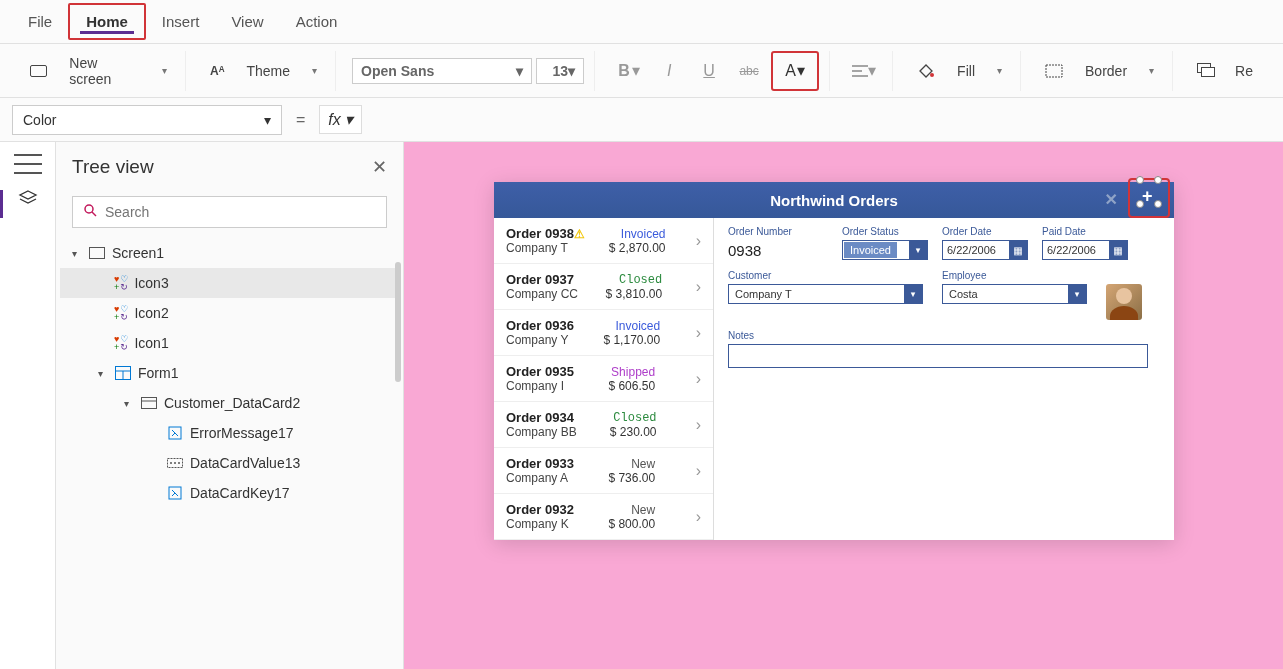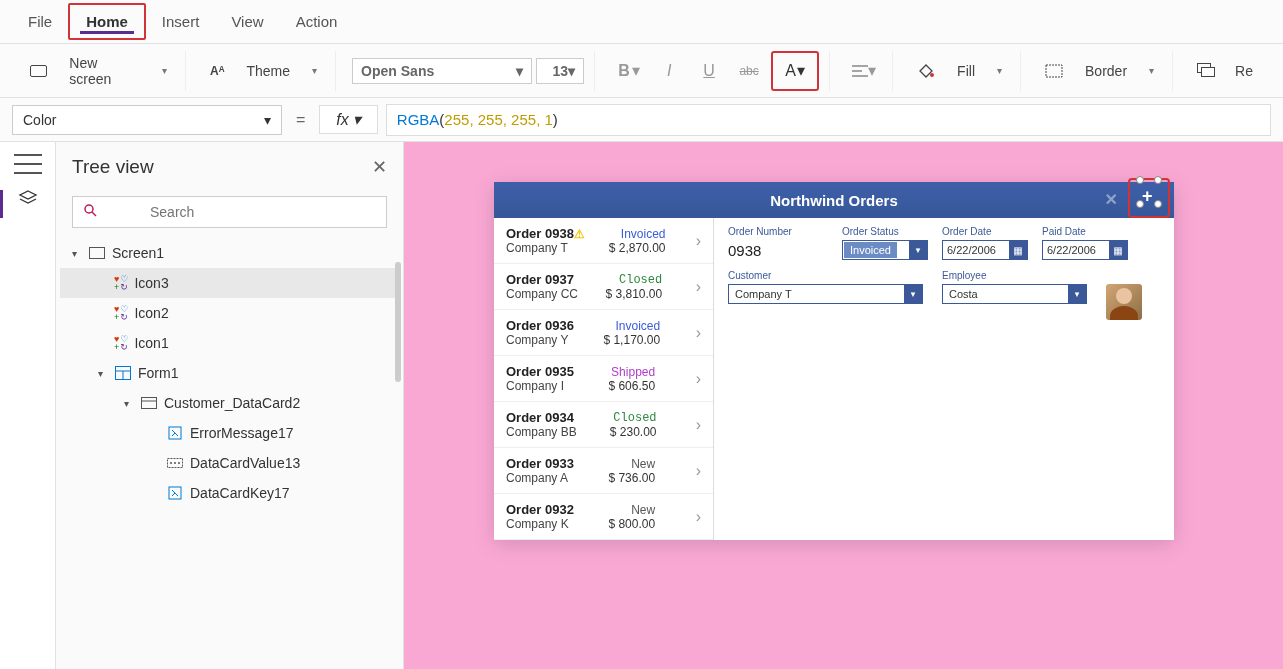--- a/index.html
+++ b/index.html
@@ -27,21 +27,21 @@
   .icon-rect { width:18px; height:12px; border:1.5px solid #444; border-radius:2px; display:inline-block; }
   .icon-layers { width:16px; height:16px; position:relative; display:inline-block;}
   .icon-layers::before,.icon-layers::after{content:"";position:absolute;width:12px;height:8px;border:1.5px solid #444;}
   .icon-layers::before{top:0;left:0;}
   .icon-layers::after{top:4px;left:4px;background:#fff;}
   
   
   .formulabar { display:flex; align-items:center; height:44px; padding:6px 12px; border-bottom:1px solid #e1e1e1; background:#fbfbfb; gap:8px;}
   .prop-select { width:270px; border:1px solid #ccc; padding:6px 10px; font-size:14px; background:#fff; display:flex; justify-content:space-between; align-items:center;}
   .eq { font-size:16px; color:#666; padding:0 6px;}
-  .fx { font-style:italic; font-size:16px; padding:4px 16px; border:1px solid #ddd; background:#fff; display:flex; align-items:center; gap:4px;}
+  .fx { font-style:italic; font-size:16px; padding:4px 8px; border:1px solid #ddd; background:#fff; display:flex; align-items:center; gap:4px;}
   .formula-input { flex:1; border:1px solid #ddd; padding:6px 10px; font-size:15px; font-family:Consolas,monospace; background:#fff;}
   .formula-input .fn{color:#0078d4;} .formula-input .paren{color:#333;} .formula-input .num{color:#c19c00;} .formula-input .comma{color:#c19c00;}
   
   
   .main { display:flex; height:calc(669px - 44px - 54px - 44px); }
   
   
   .leftrail { width:56px; background:#fff; border-right:1px solid #e1e1e1; display:flex; flex-direction:column; align-items:center; padding-top:12px; gap:16px;}
   .leftrail .rail-btn { width:28px; height:20px; display:flex; flex-direction:column; justify-content:space-between; cursor:pointer;}
   .leftrail .rail-btn span{height:2px; background:#555;}
@@ -49,21 +49,21 @@
   .leftrail .rail-layers svg{width:20px;height:16px;}
   .leftrail .active-bar { position:absolute; left:0; width:3px; height:28px; background:#5b2d91;}
   
   
   .treepanel { width:348px; background:#fafafa; border-right:1px solid #e1e1e1; display:flex; flex-direction:column; position:relative;}
   .treepanel .header { display:flex; justify-content:space-between; align-items:center; padding:14px 16px;}
   .treepanel .header h2 { font-size:19px; font-weight:400;}
   .treepanel .close { font-size:18px; color:#666; cursor:pointer;}
   .treepanel .search { margin:4px 16px 10px; border:1px solid #ccc; padding:6px 10px; display:flex; align-items:center; gap:8px; background:#fff;}
   .treepanel .search .mag{color:#c2185b;}
-  .treepanel .search input{border:none;outline:none;flex:1;font-size:14px;color:#888;margin-left:45px;}
+  .treepanel .search input{border:none;outline:none;flex:1;font-size:14px;color:#888;}
   .tree { flex:1; overflow-y:auto; padding:0 4px;}
   .tree .node { display:flex; align-items:center; gap:6px; padding:7px 8px; font-size:14px; cursor:pointer; }
   .tree .node.selected { background:#e8e8e8;}
   .tree .caret { width:10px; font-size:10px; color:#555; }
   .tree .ticon { width:18px; height:14px; display:inline-flex; align-items:center; justify-content:center;}
   .scrollthumb { position:absolute; right:2px; top:120px; width:6px; height:120px; background:#ccc; border-radius:3px;}
   
   
   .canvas { flex:1; background:#f9a8d4; position:relative; padding:40px 0 0 90px;}
   .app-window { width:680px; background:#fff; box-shadow:0 4px 20px rgba(0,0,0,0.15);}
@@ -196,23 +196,20 @@
 <div class="formulabar">
   <div class="prop-select">
     <span>Color</span>
     <span class="chev">▾</span>
   </div>
   <span class="eq">=</span>
   <div class="fx">
       <i>fx</i>
       <span class="chev">▾</span>
     </div>
-  <div class="formula-input">
-    <span class="fn">RGBA</span><span class="paren">(</span><span class="num">255</span><span class="comma">, </span><span class="num">255</span><span class="comma">, </span><span class="num">255</span><span class="comma">, </span><span class="num">1</span><span class="paren">)</span>
-  </div>
 </div>
 
 <div class="main">
 
   <div class="leftrail" style="position:relative;">
     <div class="rail-btn">
         <span></span>
         <span></span>
         <span></span>
       </div>
@@ -473,17 +470,23 @@
               <div class="dropdown" style="width:145px;">
                 <span class="txt">Costa</span>
                 <span class="dd-btn">▾</span>
               </div>
             </div>
             <div class="form-field">
               <label>&nbsp;</label>
               <div class="avatar-img"></div>
             </div>
           </div>
+          <div class="form-row">
+            <div class="form-field">
+              <label>Notes</label>
+              <div class="wide-input"></div>
+            </div>
+          </div>
         </div>
       </div>
     </div>
   </div>
 </div>
 
 </body></html>

